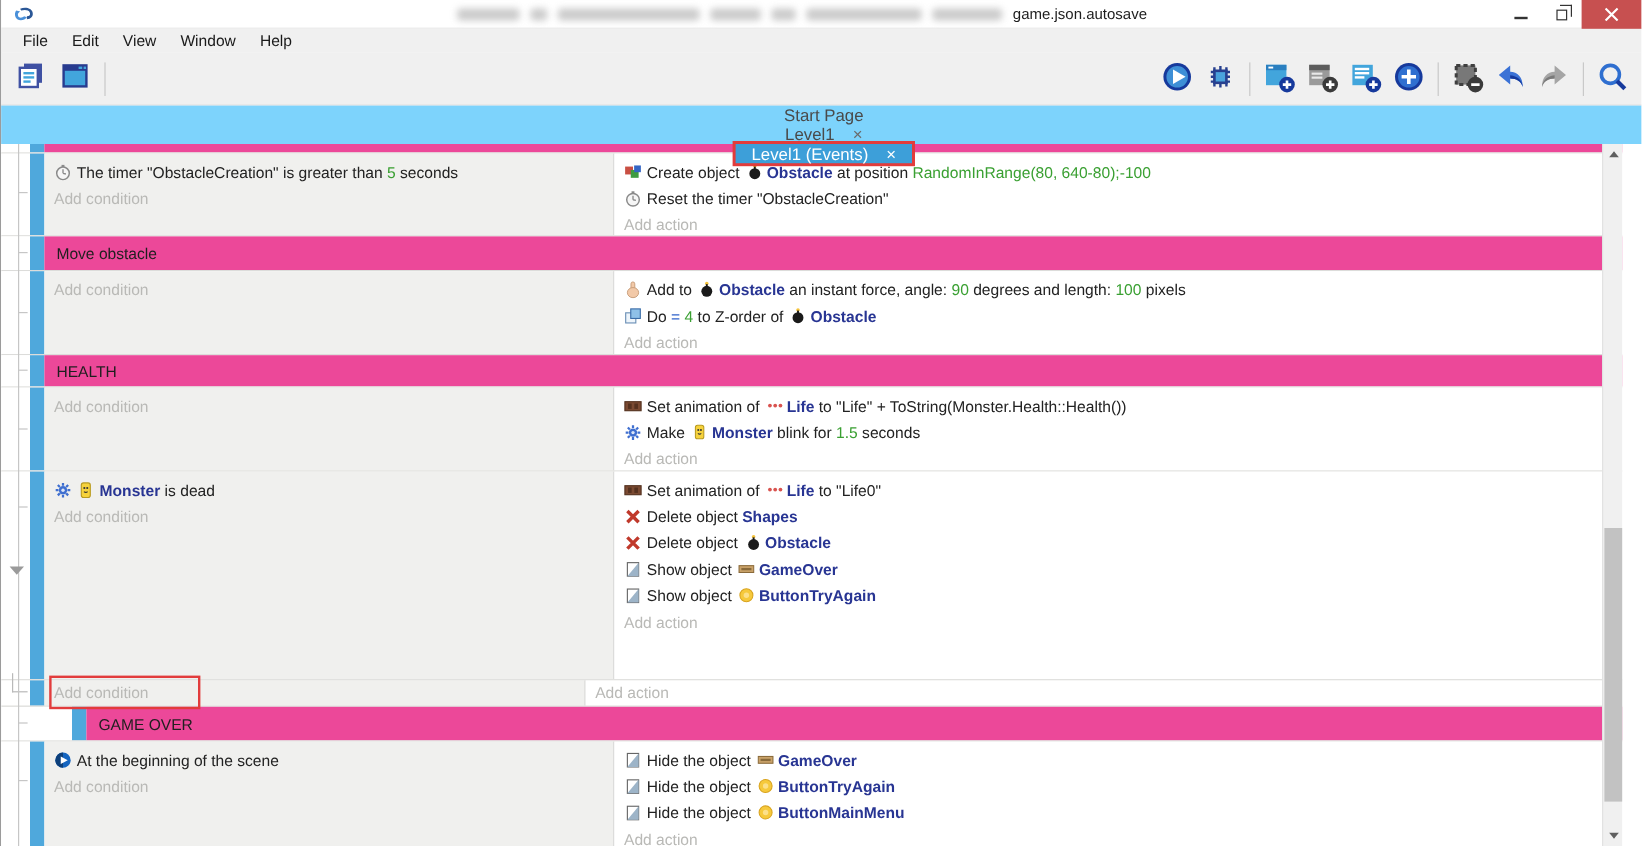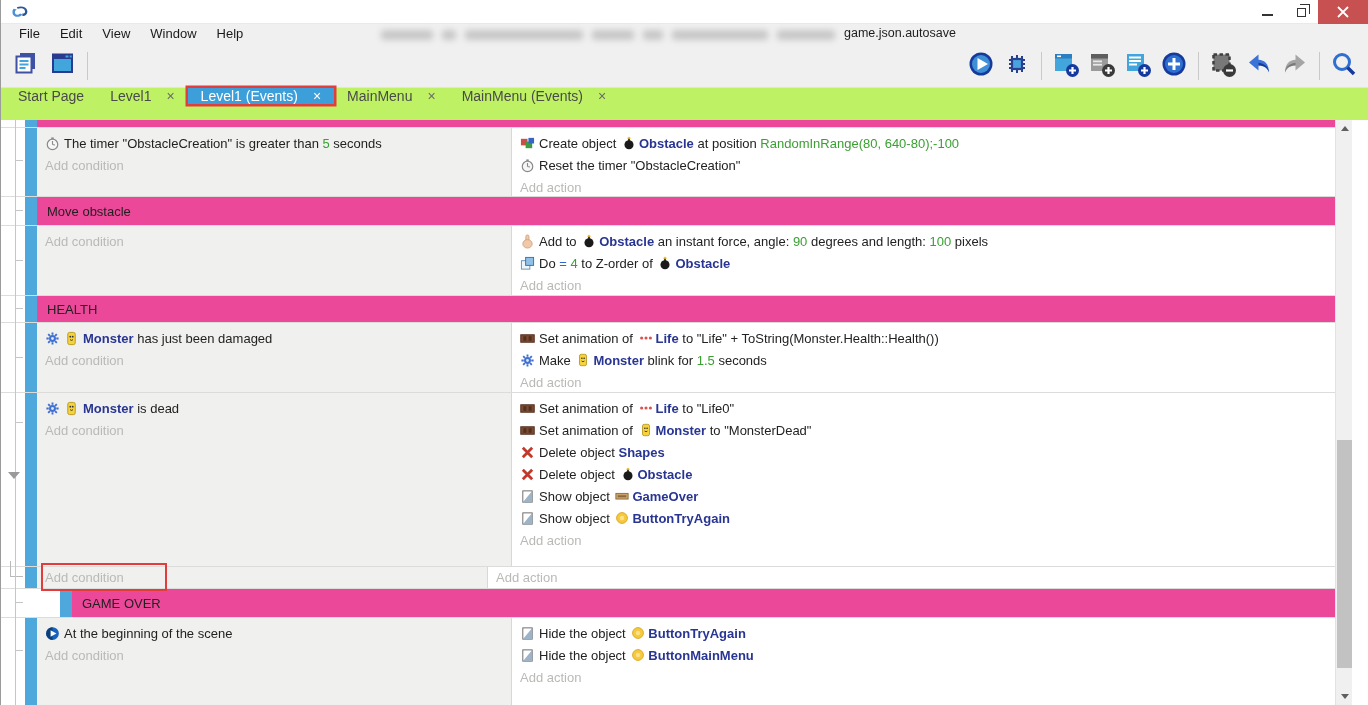--- a/index.html
+++ b/index.html
@@ -3,21 +3,21 @@
 <meta charset="utf-8">
 <style>
   * { box-sizing: border-box; margin: 0; padding: 0; }
   html,body { width:1368px; height:705px; overflow:hidden; }
   body { font-family:"Liberation Sans","DejaVu Sans",sans-serif; font-size:13px; color:#222; background:#fff; }
   .win { width:1368px; height:705px; border-left:1px solid #9b9b9b; position:relative; background:#fff; }
 
   
   .titlebar { height:24px; background:#fff; display:flex; align-items:center; position:relative; border-bottom:1px solid #e9e9e9;}
   .logo { width:20px; height:16px; margin-left:9px; }
-  .title-center { position:absolute; left:380px; top:16px; height:24px; display:flex; align-items:flex-end; gap:9px; }
+  .title-center { position:absolute; left:380px; top:0; height:24px; display:flex; align-items:center; gap:9px; }
   .blurblock { height:10px; background:#b9b9b9; border-radius:3px; filter:blur(3px); opacity:.75; }
   .title-text { font-size:12.5px; color:#1d1d1d; }
   .wctrl { position:absolute; right:0; top:0; height:24px; display:flex; }
   .wbtn { width:34px; height:24px; display:flex; align-items:center; justify-content:center; }
   .wbtn.close { width:50px; background:#c75050; }
   .mini-glyph { width:11px; height:2px; background:#333; margin-top:6px;}
   .rest-glyph { width:9px; height:9px; border:1.5px solid #333; position:relative; background:#fff;}
   .rest-glyph:before { content:""; position:absolute; left:2px; top:-4.5px; width:9px; height:9px; border:1.5px solid #333; border-bottom:none; border-left:none; }
 
   
@@ -26,21 +26,21 @@
 
   
   .toolbar { height:44px; background:#f0f0f0; display:flex; align-items:center; border-bottom:1px solid #e3e3e3;}
   .tb-left { display:flex; align-items:center; padding-left:8px; }
   .tb-right { margin-left:auto; display:flex; align-items:center; padding-right:6px;}
   .tb-btn { width:36px; height:36px; display:flex; align-items:center; justify-content:center; }
   .tb-sep { width:1px; height:28px; background:#c9c9c9; margin:0 6px; }
   .tb-btn svg { width:28px; height:28px; }
 
   
-  .tabbar { height:32px; background:#bef264; display:flex; align-items:flex-start; padding-left:4px; position:relative;}
+  .tabbar { height:32px; background:#7dd3fc; display:flex; align-items:center; padding-left:4px; position:relative;flex-direction:column;}
   .tab { display:flex; align-items:center; padding:0 13px; gap:15px; color:#4a4a4a; font-size:14px; }
   .tab .x { color:#6a6a6a; font-size:14px; }
   .tab.active { background:#3d9fd9; color:#fff; }
   .tab.active .x { color:#fff; }
   .tab.annotated { box-shadow:0 0 0 2.5px #e23c3c; z-index:3; }
 
   
   .events { position:relative; width:1351px; height:585px; background:#fff; overflow:hidden; }
   .row { display:flex; width:1351px; border-top:1px solid #dcdcda; position:relative; }
   .row:first-child { border-top:none; }
@@ -324,32 +324,20 @@
         <div class="gut"></div>
         <div class="bar"></div>
         <div class="grp">
           <span>HEALTH</span>
         </div>
       </div>
       <div class="row" style="height: 70px;">
         <div class="gut"></div>
         <div class="bar"></div>
         <div class="cond">
-          <div class="line"><span class="icn"><svg viewBox="0 0 16 16">
-                <g stroke="#3f6fd0" stroke-width="2">
-                  <path d="M8 1.5 V4 M8 12 V14.5 M1.5 8 H4 M12 8 H14.5 M3.4 3.4 L5.2 5.2 M10.8 10.8 L12.6 12.6 M12.6 3.4 L10.8 5.2 M3.4 12.6 L5.2 10.8"></path>
-                </g>
-                <circle cx="8" cy="8" r="3.7" fill="#3f6fd0"></circle>
-                <circle cx="8" cy="8" r="1.5" fill="#dce6f8"></circle>
-              </svg></span><span class="icn"><svg viewBox="0 0 16 16">
-                <rect x="4" y="1.5" width="8" height="13" rx="2" fill="#f6d23c" stroke="#b89a1e" stroke-width="1"></rect>
-                <circle cx="6.7" cy="6" r="0.95" fill="#333"></circle>
-                <circle cx="9.3" cy="6" r="0.95" fill="#333"></circle>
-                <path d="M6.4 9.2 Q8 10.8 9.6 9.2" stroke="#333" stroke-width="1" fill="none"></path>
-              </svg></span><span class="seg-o">Monster</span><span class="seg-t"> has just been damaged</span></div>
           <div class="ph">Add condition</div>
         </div>
         <div class="act">
           <div class="line"><span class="icn"><svg viewBox="0 0 16 16">
                 <rect x="0.8" y="4" width="14.4" height="8" fill="#7a4a32" stroke="#54311f" stroke-width="1"></rect>
                 <rect x="3.6" y="5.6" width="3.2" height="4.8" fill="#54311f"></rect>
                 <rect x="9.2" y="5.6" width="3.2" height="4.8" fill="#54311f"></rect>
               </svg></span><span class="seg-t">Set animation of </span><span class="icn-s"><svg viewBox="0 0 16 16">
                 <circle cx="3" cy="8" r="1.8" fill="#d9534f"></circle>
                 <circle cx="8" cy="8" r="1.8" fill="#d9534f"></circle>
@@ -392,30 +380,20 @@
           <div class="line"><span class="icn"><svg viewBox="0 0 16 16">
                 <rect x="0.8" y="4" width="14.4" height="8" fill="#7a4a32" stroke="#54311f" stroke-width="1"></rect>
                 <rect x="3.6" y="5.6" width="3.2" height="4.8" fill="#54311f"></rect>
                 <rect x="9.2" y="5.6" width="3.2" height="4.8" fill="#54311f"></rect>
               </svg></span><span class="seg-t">Set animation of </span><span class="icn-s"><svg viewBox="0 0 16 16">
                 <circle cx="3" cy="8" r="1.8" fill="#d9534f"></circle>
                 <circle cx="8" cy="8" r="1.8" fill="#d9534f"></circle>
                 <circle cx="13" cy="8" r="1.8" fill="#d9534f"></circle>
               </svg></span><span class="seg-o">Life</span><span class="seg-t"> to "Life0"</span></div>
           <div class="line"><span class="icn"><svg viewBox="0 0 16 16">
-                <rect x="0.8" y="4" width="14.4" height="8" fill="#7a4a32" stroke="#54311f" stroke-width="1"></rect>
-                <rect x="3.6" y="5.6" width="3.2" height="4.8" fill="#54311f"></rect>
-                <rect x="9.2" y="5.6" width="3.2" height="4.8" fill="#54311f"></rect>
-              </svg></span><span class="seg-t">Set animation of </span><span class="icn-s"><svg viewBox="0 0 16 16">
-                <rect x="4" y="1.5" width="8" height="13" rx="2" fill="#f6d23c" stroke="#b89a1e" stroke-width="1"></rect>
-                <circle cx="6.7" cy="6" r="0.95" fill="#333"></circle>
-                <circle cx="9.3" cy="6" r="0.95" fill="#333"></circle>
-                <path d="M6.4 9.2 Q8 10.8 9.6 9.2" stroke="#333" stroke-width="1" fill="none"></path>
-              </svg></span><span class="seg-o">Monster</span><span class="seg-t"> to "MonsterDead"</span></div>
-          <div class="line"><span class="icn"><svg viewBox="0 0 16 16">
                 <path d="M3 3 L13 13 M13 3 L3 13" stroke="#c0392b" stroke-width="3"></path>
               </svg></span><span class="seg-t">Delete object </span><span class="seg-o">Shapes</span></div>
           <div class="line"><span class="icn"><svg viewBox="0 0 16 16">
                 <path d="M3 3 L13 13 M13 3 L3 13" stroke="#c0392b" stroke-width="3"></path>
               </svg></span><span class="seg-t">Delete object </span><span class="icn-s"><svg viewBox="0 0 16 16">
                 <circle cx="8" cy="2.6" r="1.7" fill="#f5c33b"></circle>
                 <rect x="7.1" y="3.2" width="1.8" height="3.2" fill="#1a1a1a"></rect>
                 <circle cx="8" cy="10" r="5.2" fill="#1a1a1a"></circle>
               </svg></span><span class="seg-o">Obstacle</span></div>
           <div class="line"><span class="icn"><svg viewBox="0 0 16 16">
@@ -460,20 +438,27 @@
         <div class="bar"></div>
         <div class="cond">
           <div class="line"><span class="icn"><svg viewBox="0 0 16 16">
                 <circle cx="8" cy="8" r="6.8" fill="#1565c0"></circle>
                 <path d="M8 1.2 A6.8 6.8 0 0 0 8 14.8 Z" fill="#0d3f7a"></path>
                 <path d="M6 4.6 L12.2 8 L6 11.4 Z" fill="#fff"></path>
               </svg></span><span class="seg-t">At the beginning of the scene</span></div>
           <div class="ph">Add condition</div>
         </div>
         <div class="act">
+          <div class="line"><span class="icn"><svg viewBox="0 0 16 16">
+                <rect x="3" y="2" width="10" height="12" fill="#fff" stroke="#666" stroke-width="1"></rect>
+                <path d="M13 2 L13 14 L3 14 Z" fill="#9db4c8"></path>
+              </svg></span><span class="seg-t">Hide the object </span><span class="icn-s"><svg viewBox="0 0 16 16">
+                <rect x="1" y="5" width="14" height="6.5" fill="#caa36a" stroke="#8a6a3a" stroke-width="1"></rect>
+                <rect x="3.2" y="7.2" width="9.6" height="2.2" fill="#8a6a3a"></rect>
+              </svg></span><span class="seg-o">GameOver</span></div>
           <div class="line"><span class="icn"><svg viewBox="0 0 16 16">
                 <rect x="3" y="2" width="10" height="12" fill="#fff" stroke="#666" stroke-width="1"></rect>
                 <path d="M13 2 L13 14 L3 14 Z" fill="#9db4c8"></path>
               </svg></span><span class="seg-t">Hide the object </span><span class="icn-s"><svg viewBox="0 0 16 16">
                 <circle cx="8" cy="8" r="6.2" fill="#f6c93c" stroke="#d9a41f" stroke-width="1"></circle>
                 <circle cx="8" cy="8" r="2.6" fill="#fce08a"></circle>
               </svg></span><span class="seg-o">ButtonTryAgain</span></div>
           <div class="line"><span class="icn"><svg viewBox="0 0 16 16">
                 <rect x="3" y="2" width="10" height="12" fill="#fff" stroke="#666" stroke-width="1"></rect>
                 <path d="M13 2 L13 14 L3 14 Z" fill="#9db4c8"></path>

